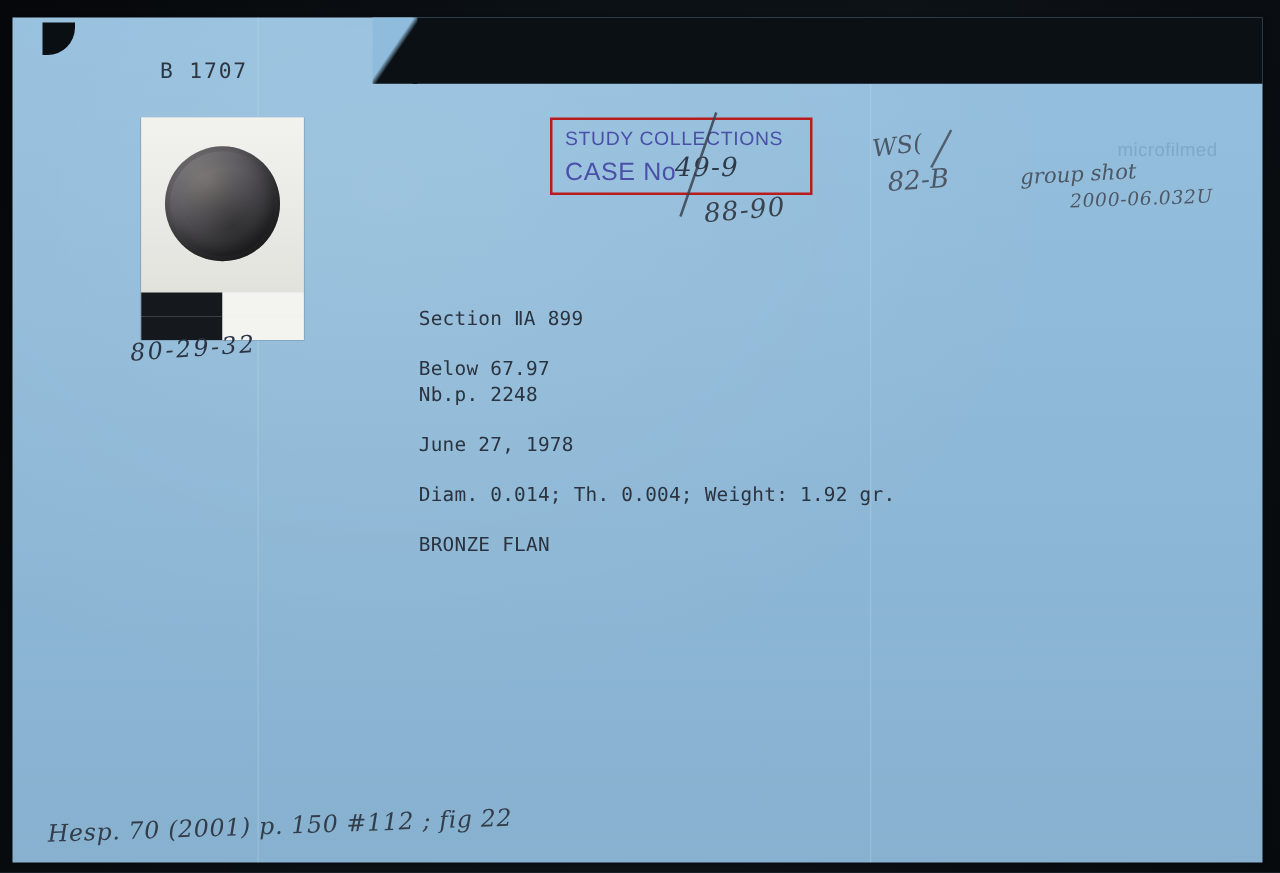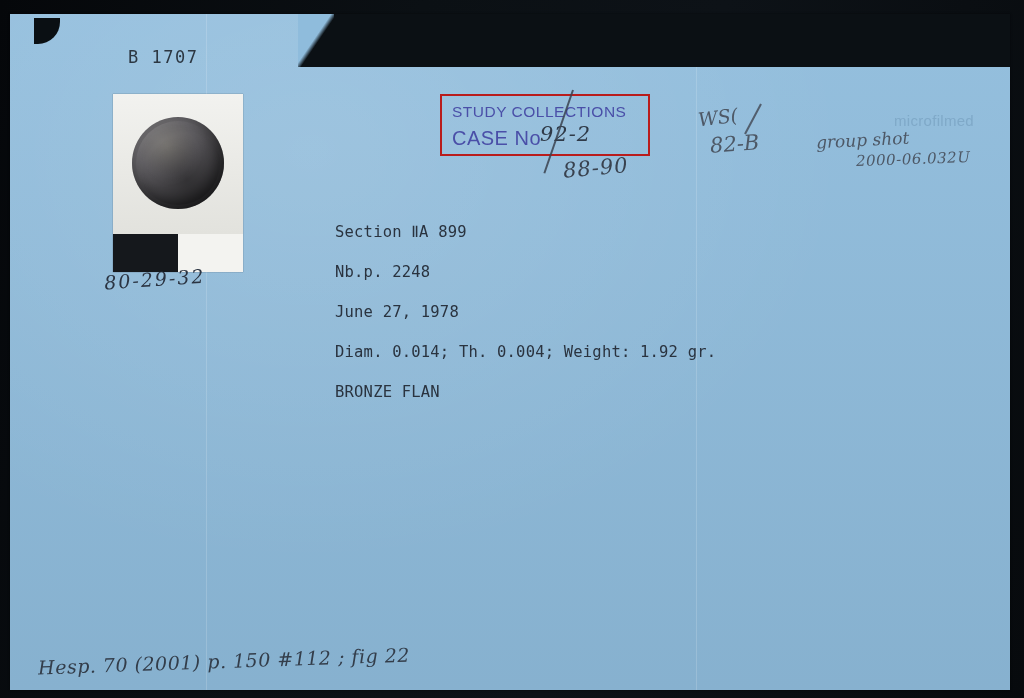--- a/index.html
+++ b/index.html
@@ -263,21 +263,21 @@
     font-family: "Liberation Sans", sans-serif;
     font-size: 15px;
     color: #7fa9c8;
     letter-spacing: .3px;
   }
 
   
   .body-text {
     position: absolute;
     left: 325px;
-    top: 208px;
+    top: 231px;
     width: 620px;
     font-family: "DejaVu Sans Mono", monospace;
     font-size: 15.5px;
     line-height: 21px;
     color: #2a333f;
     letter-spacing: .2px;
   }
   .body-text .blk { margin-bottom: 19px; }
   .body-text .blk:last-child { margin-bottom: 3px; }
   .body-text .ln { white-space: pre; }
@@ -337,37 +337,38 @@
           <div class="sq black"></div>
           <div class="sq white"></div>
         </div>
       </div>
     </div>
     <div class="photo-caption">80-29-32</div>
 
     <div class="stamp">
       <div class="stamp-line1">STUDY COLLECTIONS</div>
       <div class="stamp-line2">CASE No</div>
-      <div class="stamp-handwrite">92-2</div>
+      <div class="stamp-handwrite">49-9</div>
     </div>
     <div class="stamp-slash"></div>
     <div class="date-handwrite">88-90</div>
 
     <div class="pencil pencil-1">WS(</div>
     <div class="pencil-slash"></div>
     <div class="pencil pencil-2">82-B</div>
     <div class="pencil pencil-3">group shot</div>
     <div class="pencil pencil-4">2000-06.032U</div>
     <div class="microfilmed">microfilmed</div>
 
     <div class="body-text">
       <div class="blk">
         <div class="ln">Section ⅡA 899</div>
       </div>
       <div class="blk">
+        <div class="ln">Below 67.97</div>
         <div class="ln">Nb.p. 2248</div>
       </div>
       <div class="blk">
         <div class="ln">June 27, 1978</div>
       </div>
       <div class="blk">
         <div class="ln">Diam. 0.014; Th. 0.004; Weight: 1.92 gr.</div>
       </div>
       <div class="blk">
         <div class="ln">BRONZE FLAN</div>

